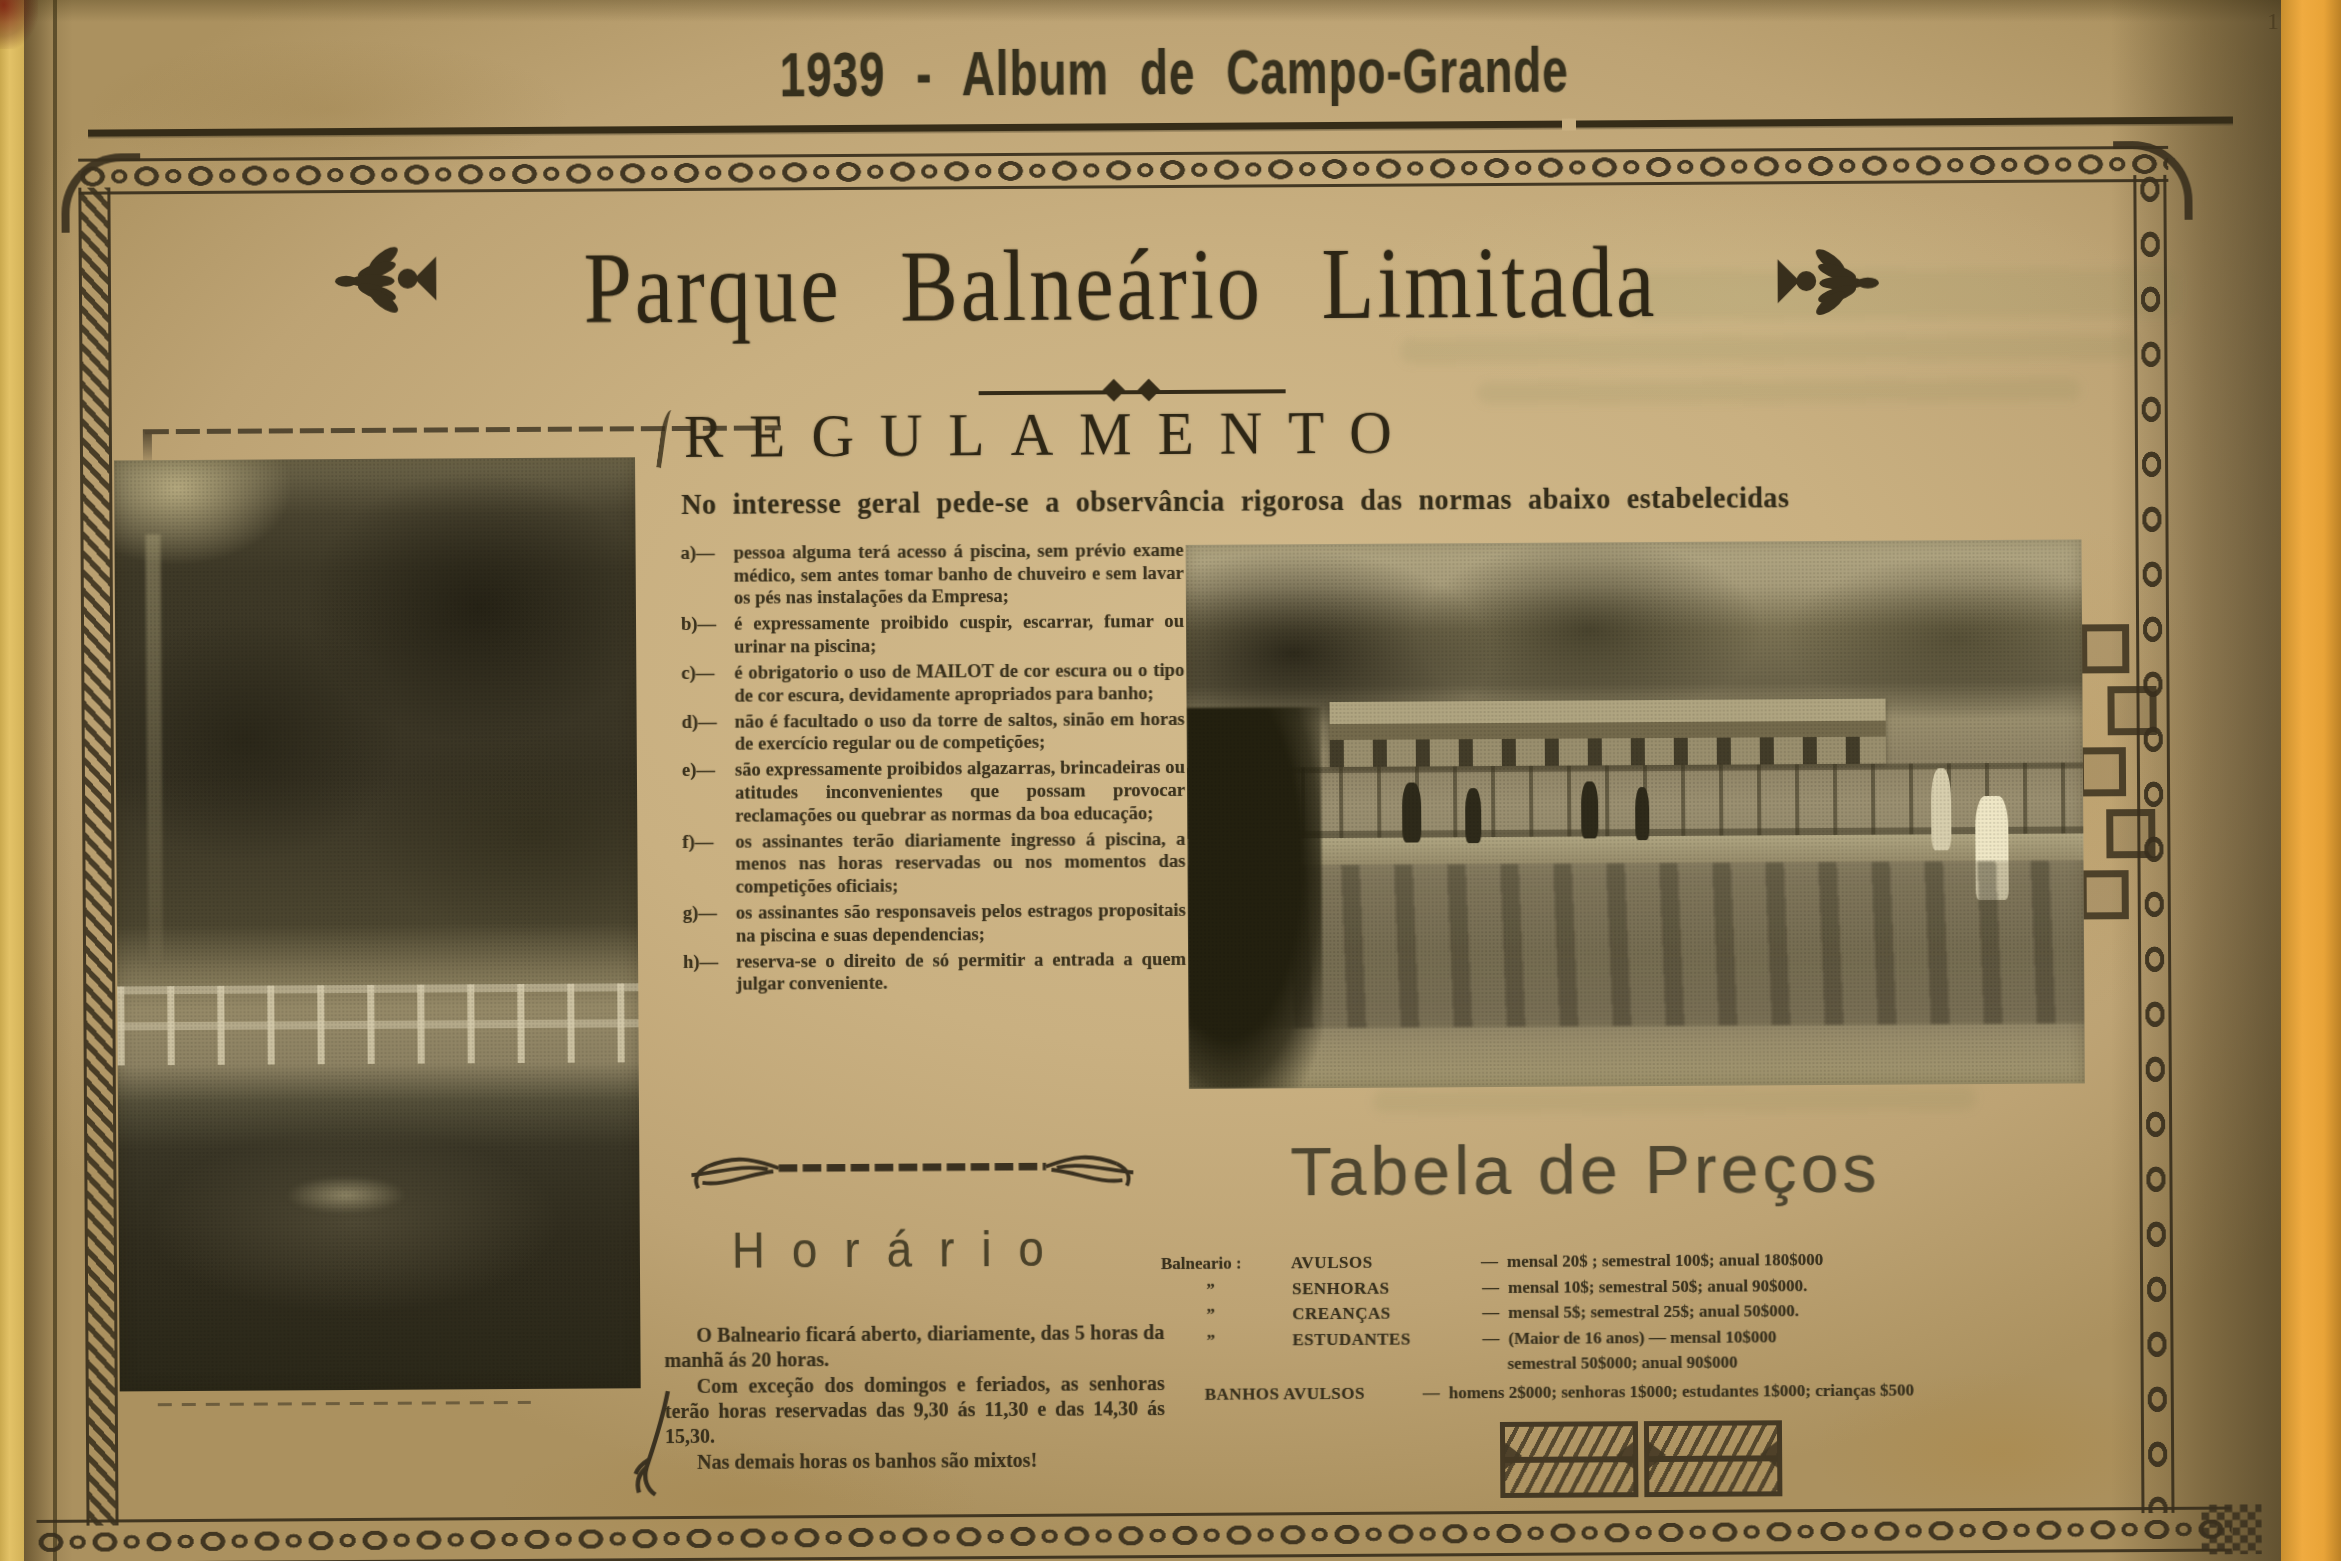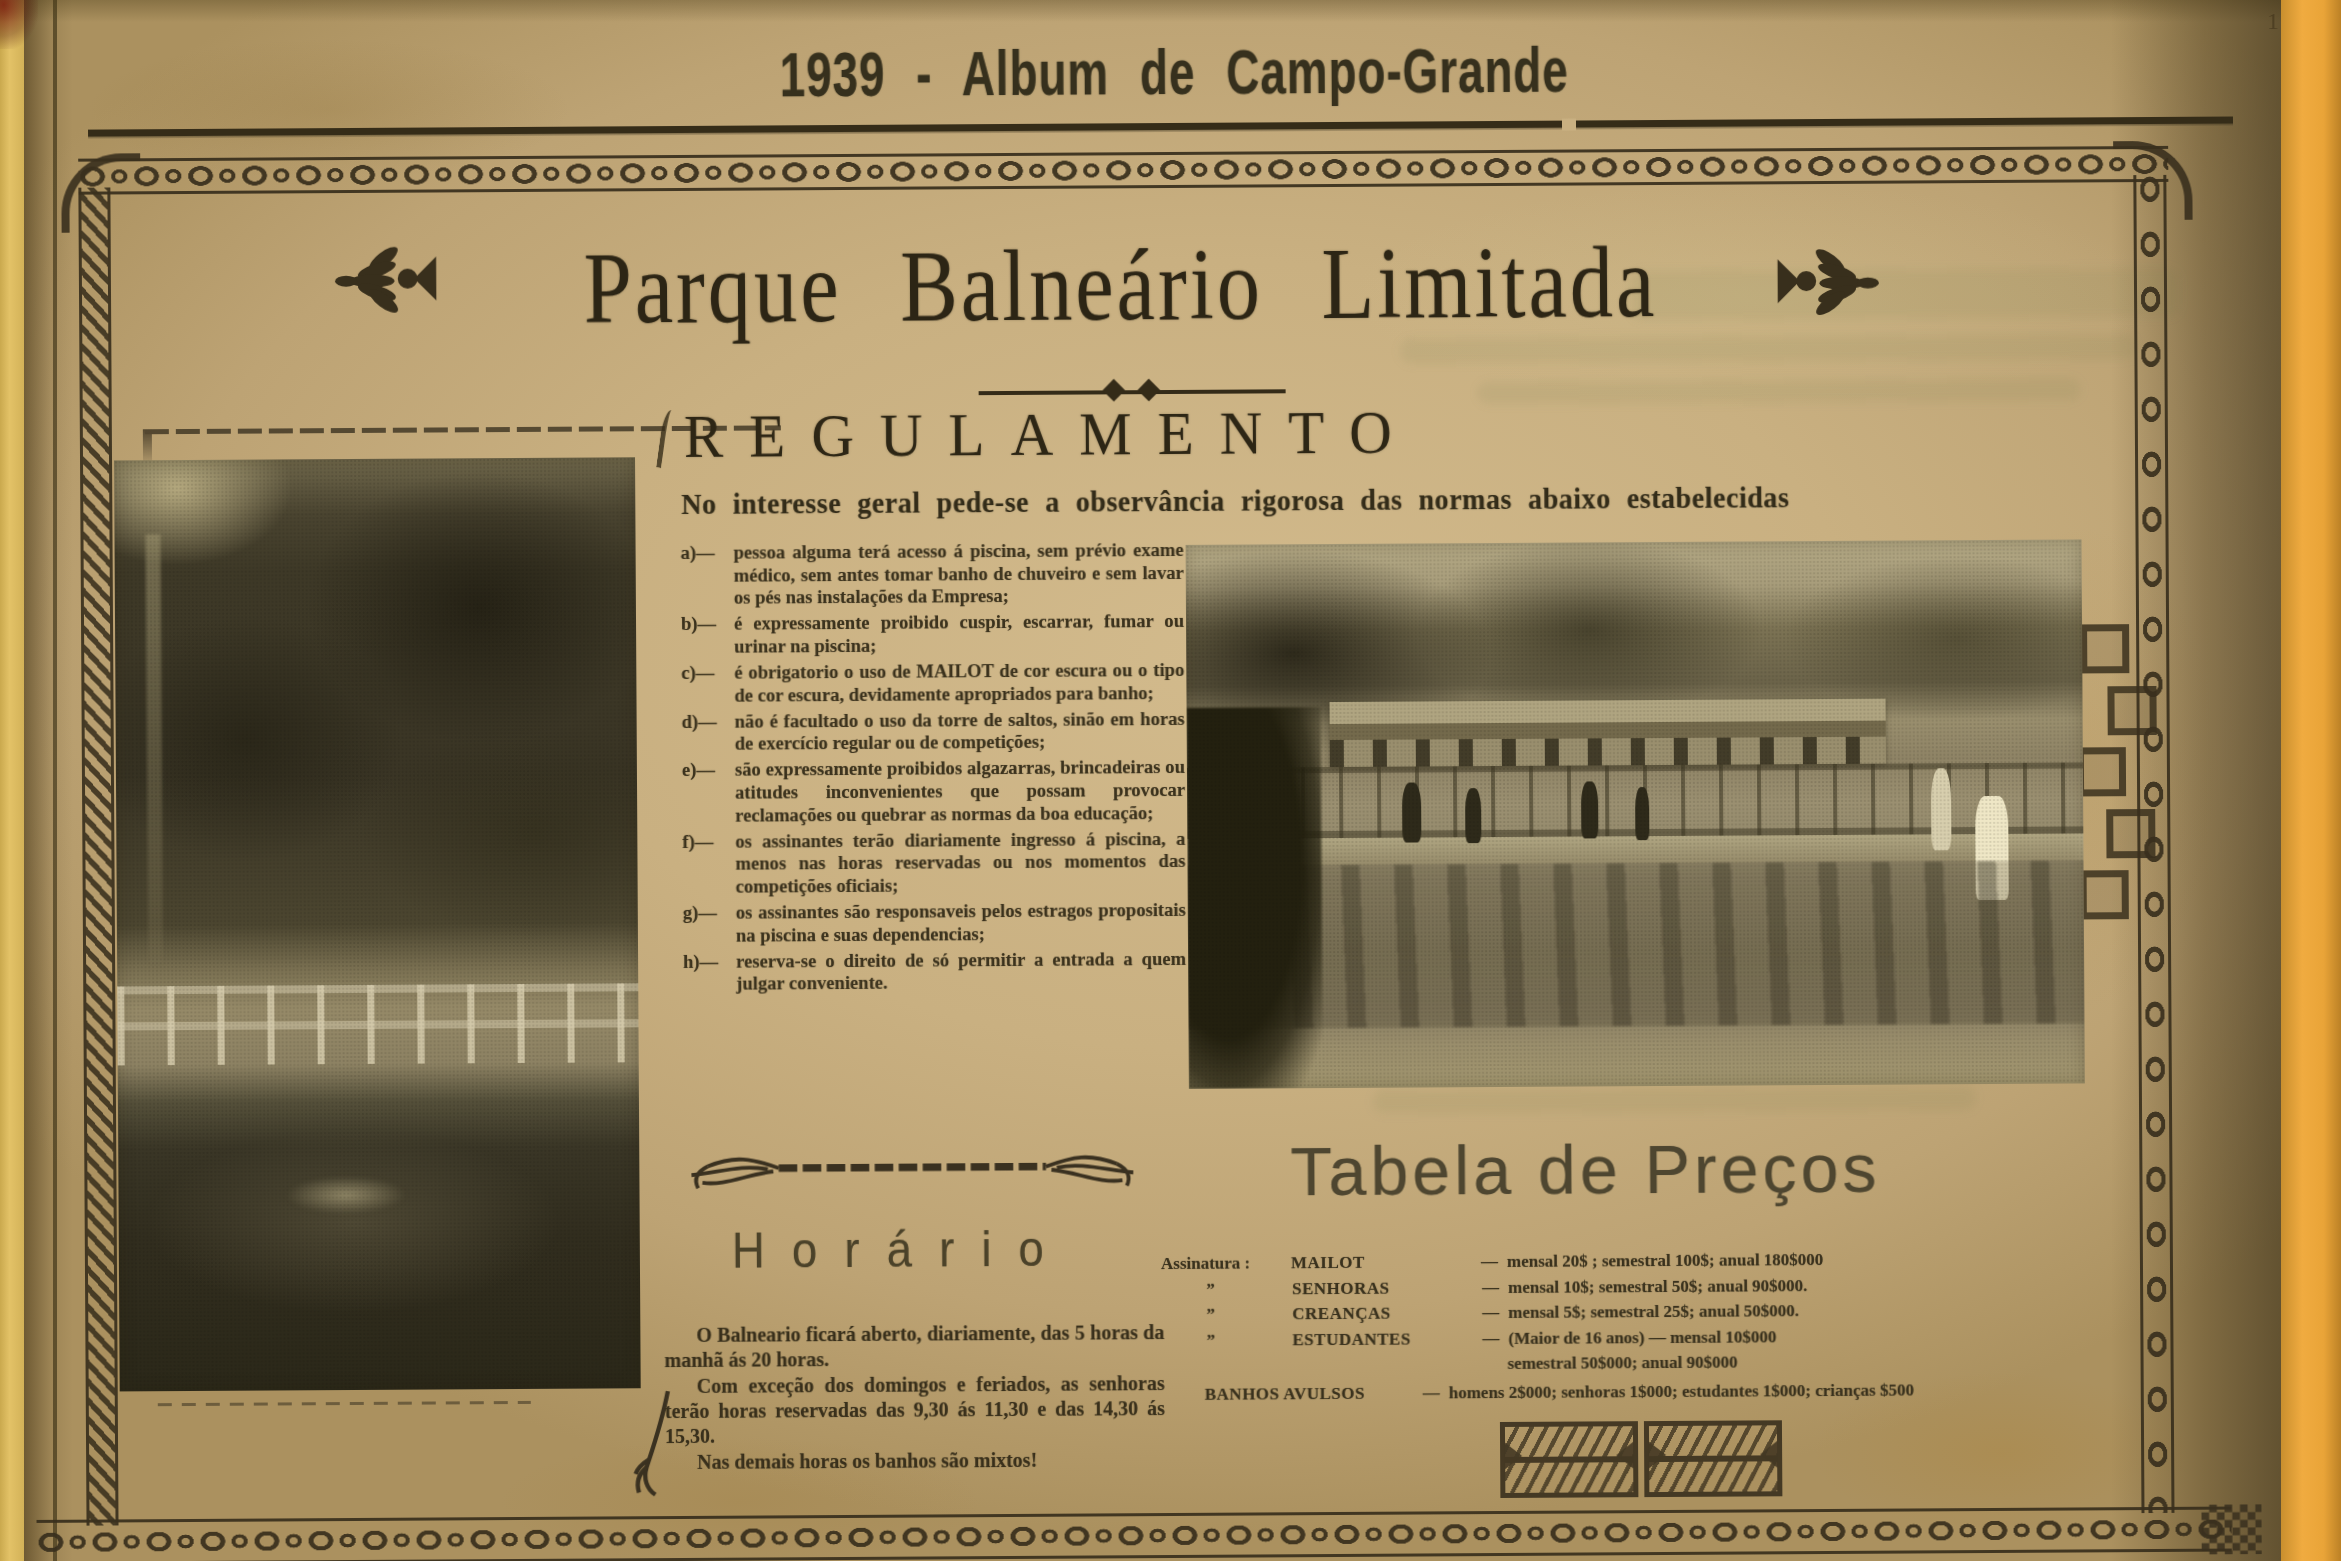--- a/index.html
+++ b/index.html
@@ -383,22 +383,22 @@
     </div>
     <div class="horario-body">
       <p>O Balneario ficará aberto, diariamente, das 5 horas da manhã ás 20 horas.</p>
       <p>Com exceção dos domingos e feriados, as senhoras terão horas reservadas das 9,30 ás 11,30 e das 14,30 ás 15,30.</p>
       <p>Nas demais horas os banhos são mixtos!</p>
     </div>
 
     <div class="precos-heading">Tabela de Preços</div>
     <div class="precos-table">
       <div class="prow">
-        <span class="plabel">Assinatura :</span>
-        <span class="pcat">MAILOT</span>
+        <span class="plabel">Balneario :</span>
+        <span class="pcat">AVULSOS</span>
         <span class="pdash">—</span>
         <span class="pvals">mensal 20$ ; semestral 100$; anual 180$000</span>
       </div>
       <div class="prow">
         <span class="plabel">”</span>
         <span class="pcat">SENHORAS</span>
         <span class="pdash">—</span>
         <span class="pvals">mensal 10$; semestral 50$; anual 90$000.</span>
       </div>
       <div class="prow">

